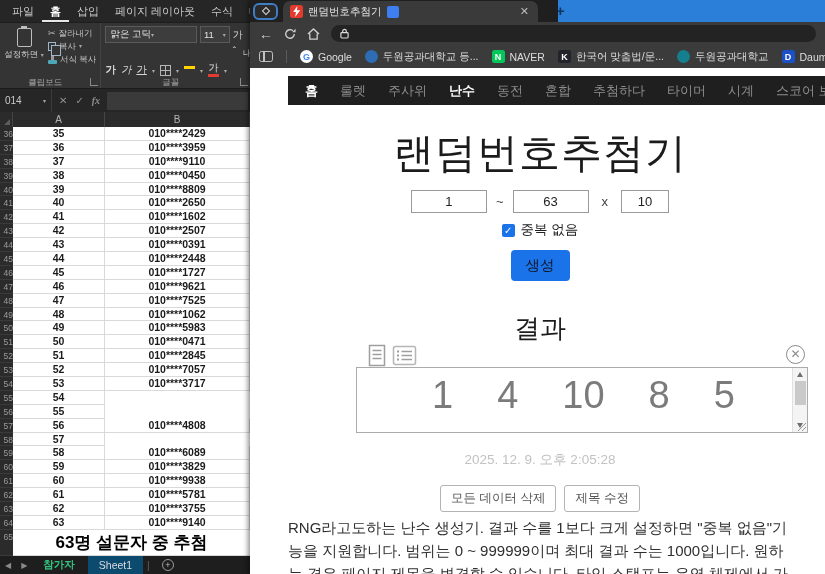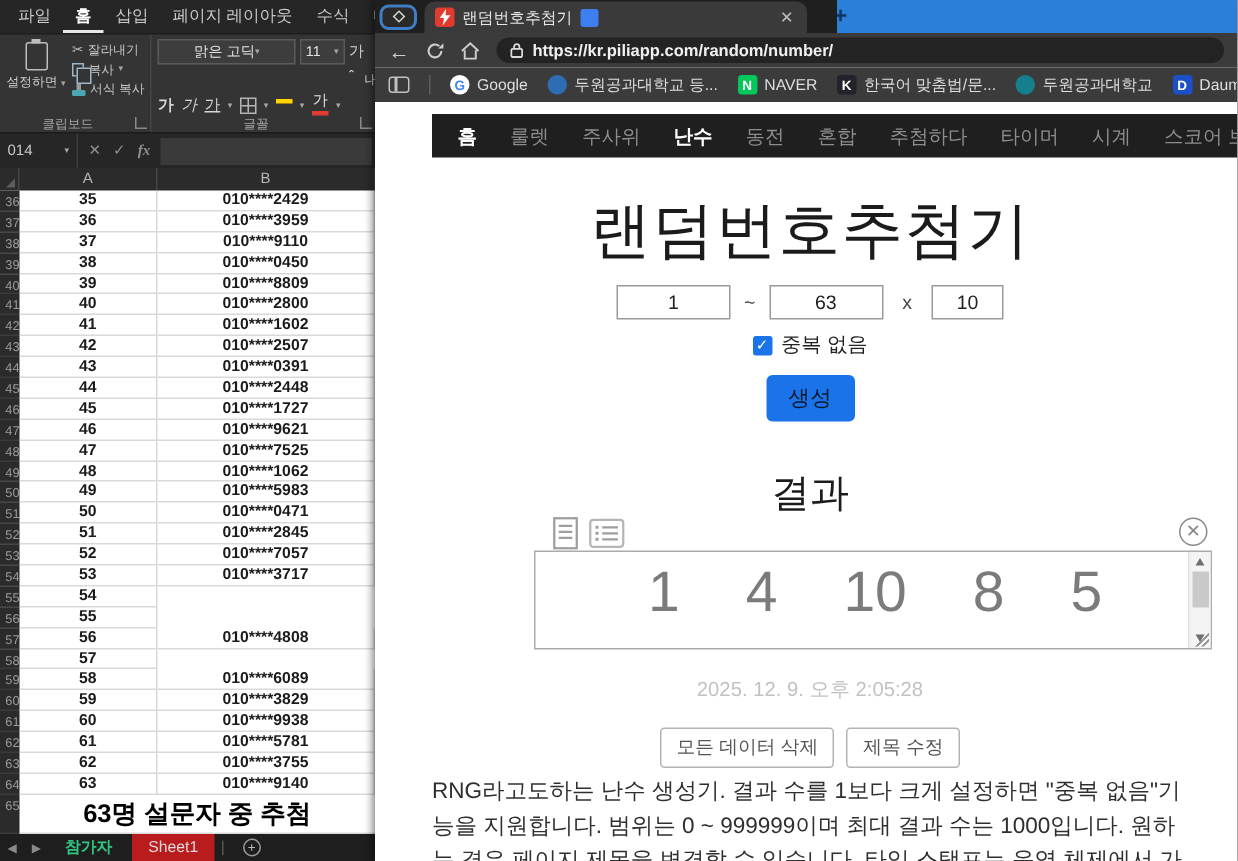--- a/index.html
+++ b/index.html
@@ -22,21 +22,21 @@
   .paste-label { font-size:8.5px; color:#cfcfcf; margin-top:3px; text-align:center; line-height:9px; }
   .small-cmds { display:flex; flex-direction:column; justify-content:flex-start; gap:2px; padding-top:2px; }
   .cmd { display:flex; align-items:center; gap:3px; font-size:8.5px; color:#c6c6c6; line-height:11px; white-space:nowrap; }
   .ic-scissors { color:#b9b9b9; font-size:9px; }
   .ic-copy { width:8px; height:9px; border:1px solid #9fb6c9; position:relative; }
   .ic-copy:before { content:""; position:absolute; left:2px; top:2px; width:8px; height:9px; border:1px solid #9fb6c9; background:#343434; }
   .ic-brush { width:9px; height:4px; background:#4ba7b5; border-radius:1px; position:relative; margin-top:4px; }
   .ic-brush:before { content:""; position:absolute; left:3px; top:-4px; width:3px; height:4px; background:#9a9a9a; }
   .font-group-inner { display:flex; flex-direction:column; gap:3px; }
   .font-row1 { display:flex; gap:3px; }
-  .font-name-box { width:92px; height:17px; background:#3d3d3d; border:1px solid #5a5a5a; color:#e2e2e2; font-size:9.5px; display:flex; align-items:center; padding:0 4px; justify-content:center; }
+  .font-name-box { width:92px; height:17px; background:#3d3d3d; border:1px solid #5a5a5a; color:#e2e2e2; font-size:9.5px; display:flex; align-items:center; padding:0 4px; justify-content:flex-start; }
   .font-size-box { width:30px; height:17px; background:#3d3d3d; border:1px solid #5a5a5a; color:#e2e2e2; font-size:9.5px; display:flex; align-items:center; padding:0 3px; justify-content:space-between; }
   .grow-font { color:#d5d5d5; font-size:10px; line-height:17px; }
   .font-row2 { display:flex; align-items:center; gap:5px; color:#d5d5d5; font-size:10.5px; }
   .fmt-b { font-weight:bold; }
   .fmt-i { font-style:italic; font-family:"Liberation Serif","DejaVu Serif",serif; }
   .fmt-u { text-decoration:underline; }
   .mini-caret { font-size:6px; color:#a5a5a5; }
   .ic-borders { width:11px; height:11px; border:1px solid #b5b5b5; position:relative; }
   .ic-borders:before { content:""; position:absolute; left:4.5px; top:0; width:1px; height:100%; background:#b5b5b5; }
   .ic-borders:after { content:""; position:absolute; top:4.5px; left:0; height:1px; width:100%; background:#b5b5b5; }
@@ -63,21 +63,21 @@
   .cell { border-right:1px solid #d9d9d9; border-bottom:1px solid #d9d9d9; font-size:10.5px; font-weight:bold; color:#1a1a1a; text-align:center; line-height:13.5px; white-space:nowrap; overflow:hidden; }
   .cell.a { width:92px; } .cell.b { flex:1; }
   .note-row { display:flex; height:26px; }
   .note-cell { flex:1; border-bottom:1px solid #d9d9d9; display:flex; align-items:center; justify-content:center; font-size:17px; font-weight:bold; color:#000; white-space:nowrap; }
   .filler-row { display:flex; flex:1; height:14px; }
   .filler-cell { flex:1; }
   .xl-sheetbar { position:absolute; left:0; right:0; bottom:0; height:18px; background:#1e1e1e; display:flex; align-items:center; font-size:10.5px; color:#bdbdbd; }
   .sheet-nav { padding:0 5px; color:#8a8a8a; font-size:8px; }
   .sheet-tab { padding:0 11px; height:100%; display:flex; align-items:center; }
   .sheet-tab.active { color:#33c481; font-weight:bold; }
-  .sheet-tab.idle { background:#b91c1c; color:#dcdcdc; margin-left:2px; }
+  .sheet-tab.idle { background:#0c4a6e; color:#dcdcdc; margin-left:2px; }
   .sheet-sep { color:#5f5f5f; margin:0 4px; }
   .add-sheet { width:12px; height:12px; border:1px solid #9a9a9a; border-radius:50%; color:#bdbdbd; font-size:9px; line-height:10px; text-align:center; margin-left:8px; }
 
   
   .browser { position:absolute; left:250px; top:0; width:575px; height:574px; background:#fff; box-shadow:-2px 0 5px rgba(0,0,0,.45); }
   .tabstrip { position:absolute; top:0; left:0; right:0; height:22px; background:#1f1f1f; display:flex; align-items:center; }
   .blue-fill { position:absolute; left:308px; right:0; top:0; height:22px; background:#2b7fd9; }
   .workspace-btn { width:25px; height:17px; border:2px solid #3f7ec4; border-radius:6px; margin:0 5px 0 3px; display:flex; align-items:center; justify-content:center; background:#2a2a2a; z-index:2; }
   .ws-diamond { width:6px; height:6px; border:1.5px solid #d6d6d6; transform:rotate(45deg); }
   .btab { position:relative; z-index:2; width:255px; height:21px; margin-top:1px; background:#3a3a3a; border-radius:7px 7px 0 0; display:flex; align-items:center; gap:5px; padding:0 7px; }
@@ -245,21 +245,21 @@
             <div class="cell b">010****0450</div>
           </div>
           <div class="xl-row">
             <div class="gutter">40</div>
             <div class="cell a">39</div>
             <div class="cell b">010****8809</div>
           </div>
           <div class="xl-row">
             <div class="gutter">41</div>
             <div class="cell a">40</div>
-            <div class="cell b">010****2800</div>
+            <div class="cell b">010****2650</div>
           </div>
           <div class="xl-row">
             <div class="gutter">42</div>
             <div class="cell a">41</div>
             <div class="cell b">010****1602</div>
           </div>
           <div class="xl-row">
             <div class="gutter">43</div>
             <div class="cell a">42</div>
             <div class="cell b">010****2507</div>
@@ -421,21 +421,20 @@
             <path d="M1 6.5 L7 1 L13 6.5 M3 6 V12 H11 V6" fill="none" stroke="#cfcfcf" stroke-width="1.4"></path>
           </svg>
       </span>
       <div class="addressbar">
         <span style="display:flex;">
           <svg width="9" height="11" viewBox="0 0 10 12">
               <rect x="1" y="5" width="8" height="6" rx="1" fill="none" stroke="#dcdcdc" stroke-width="1.3"></rect>
               <path d="M3 5 V3.5 a2 2 0 0 1 4 0 V5" fill="none" stroke="#dcdcdc" stroke-width="1.3"></path>
             </svg>
         </span>
-        <span class="url-text">https://kr.piliapp.com/random/number/</span>
       </div>
     </div>
 
     <div class="bookmarksbar">
       <span class="sidebar-ic"></span>
       <span class="bm-sep"></span>
       <span style="display:flex; gap:13px; align-items:center;">
           <span class="bookmark">
             <span class="bm-fav" style="background: rgb(255, 255, 255); color: rgb(66, 133, 244); border-radius: 50%;">G</span>
             <span class="bm-label">Google</span>

